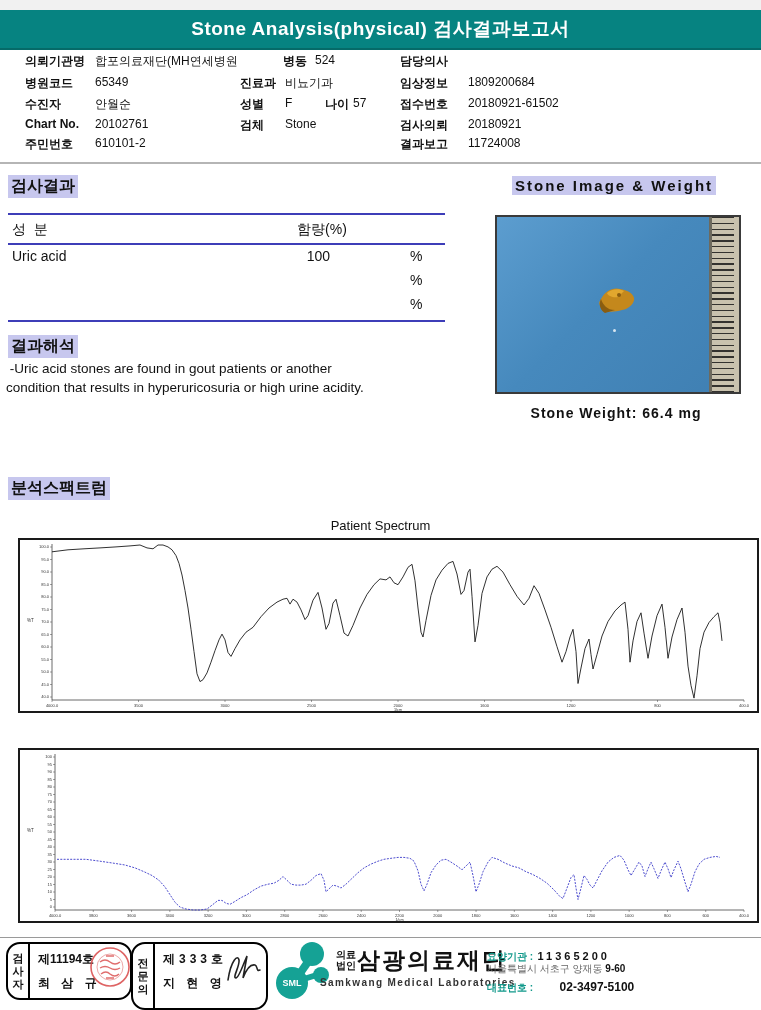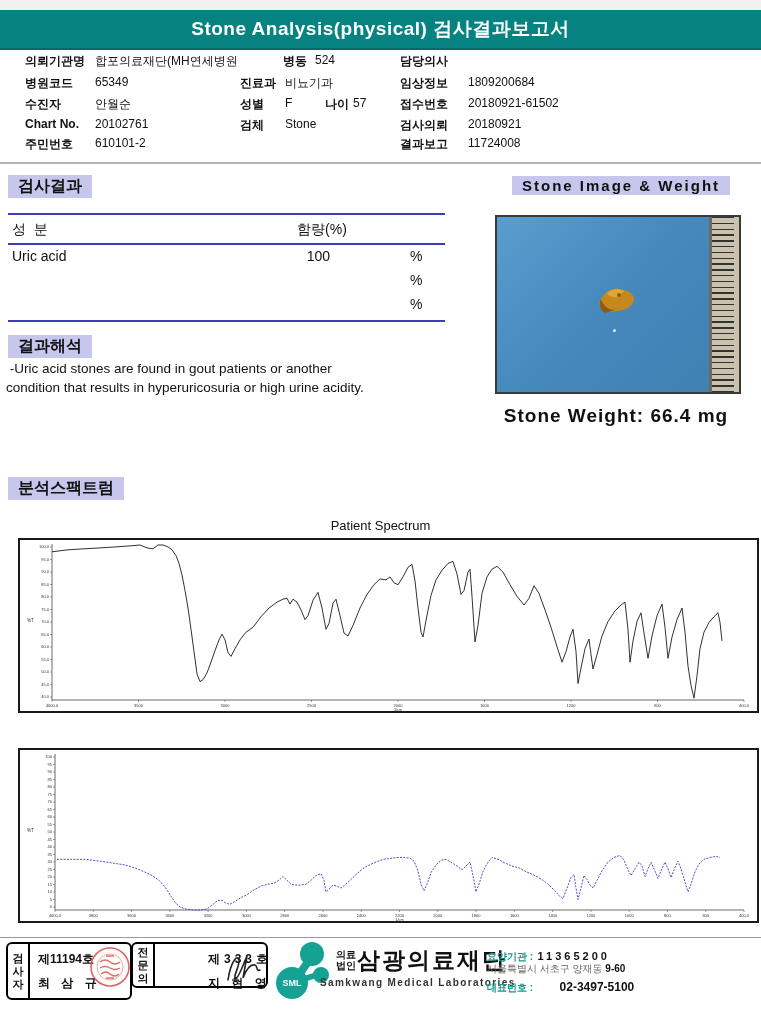--- a/index.html
+++ b/index.html
@@ -6,35 +6,35 @@
   .page{position:relative;width:761px;height:1010px;background:#fff;
         font-family:"Liberation Sans","DejaVu Sans",sans-serif;color:#111;overflow:hidden;}
   .abs{position:absolute;}
   .topstrip{left:0;top:0;width:761px;height:10px;background:#f1f1f1;border-bottom:1px solid #d8d8d8;}
   .titlebar{left:0;top:10px;width:761px;height:38px;background:#068381;border-bottom:2px solid #056a68;
             display:flex;align-items:center;justify-content:center;}
   .titlebar .t{color:#fff;font-size:19px;font-weight:bold;letter-spacing:.5px;}
   .lbl{font-weight:bold;font-size:12px;white-space:nowrap;}
   .val{font-size:12px;white-space:nowrap;}
   .sep1{left:0;top:162px;width:761px;height:2px;background:#b5b5b5;}
-  .schead{background:#c7c7ee;font-weight:bold;font-size:16px;padding:1px 10px;white-space:pre;}
+  .schead{background:#c7c7ee;font-weight:bold;font-size:16px;padding:1px 3px;white-space:pre;}
   .bluln{background:#3d3db8;height:2px;}
   .tbltxt{font-size:14px;white-space:pre;}
   .interp{font-size:13.5px;white-space:pre;}
   .photo{left:495px;top:215px;width:242px;height:175px;border:2px solid #3a3a3a;
          background:linear-gradient(135deg,#5c9dcf 0%,#4689bd 45%,#3f7fb2 100%);overflow:hidden;}
   .ruler{position:absolute;right:0;top:0;width:30px;height:100%;
          background:linear-gradient(90deg,#6d6a5e 0 3px,#c9c2ae 3px 100%);}
   .ruler .ticks{position:absolute;left:3px;top:0;width:22px;height:100%;
          background:repeating-linear-gradient(180deg,rgba(25,25,25,.85) 0 1.4px,transparent 1.4px 5.8px);}
-  .wcap{font-size:19px;font-weight:bold;letter-spacing:1px;white-space:nowrap;}
+  .wcap{font-size:14px;font-weight:bold;letter-spacing:1px;white-space:nowrap;}
   .ctitle{font-size:13px;white-space:nowrap;}
   .chartbox{width:741px;height:175px;border:2px solid #1a1a1a;box-sizing:border-box;background:#fff;}
   .sep2{left:0;top:937px;width:761px;height:1px;background:#9a9a9a;}
-  .fbox{border:2px solid #000;border-radius:6px;background:#fff;box-sizing:border-box;display:flex;}
+  .fbox{border:2px solid #000;border-radius:14px;background:#fff;box-sizing:border-box;display:flex;}
   .rolecell{width:20px;border-right:2px solid #000;display:flex;align-items:center;justify-content:center;}
   .rolecell span{display:inline-block;width:12px;font-size:11px;font-weight:bold;line-height:13px;
                  word-break:break-all;text-align:center;}
   .certtxt{font-size:12px;font-weight:bold;white-space:nowrap;}
   .nametxt{font-size:12px;font-weight:bold;letter-spacing:4px;white-space:nowrap;}
   .orgtype{font-size:10px;font-weight:bold;line-height:11px;white-space:pre;}
   .orgname{font-size:23px;font-weight:bold;letter-spacing:2px;white-space:nowrap;}
   .orgen{font-size:10px;letter-spacing:1.4px;color:#333;font-weight:bold;white-space:nowrap;}
   .teal{color:#149a8c;font-weight:bold;font-size:10px;white-space:nowrap;}
   .cnum{font-weight:bold;font-size:11px;letter-spacing:3px;color:#111;}
@@ -275,21 +275,21 @@
       <div class="abs certtxt" style="left:8px;top:7px;">제11194호</div>
       <div class="abs nametxt" style="left:8px;top:31px;">최 삼 규</div>
     </div>
   </div>
   <svg class="abs" style="left:88px;top:945px;" width="44" height="44" viewBox="0 0 44 44">
     <circle cx="22" cy="22" r="19" fill="none" stroke="#d84848" stroke-width="1.6" opacity=".85"></circle>
     <circle cx="22" cy="22" r="13" fill="none" stroke="#d84848" stroke-width=".8" opacity=".6"></circle>
     <path d="M12,17 q5,-4 10,0 q5,4 10,0 M12,23 q5,-3 10,0 q5,3 10,0 M13,29 q5,-4 9,0 q5,4 9,0 M18,11 h8 M18,33 h8" stroke="#d84848" stroke-width="1.4" fill="none" opacity=".8"></path>
   </svg>
 
-  <div class="abs fbox" style="left:131px;top:942px;width:137px;height:46px;gap:45px;">
+  <div class="abs fbox" style="left:131px;top:942px;width:137px;height:68px;">
     <div class="rolecell">
       <span>전문의</span>
     </div>
     <div style="position:relative;flex:1;">
       <div class="abs certtxt" style="left:8px;top:7px;letter-spacing:4px;">제333호</div>
       <div class="abs nametxt" style="left:8px;top:31px;">지 현 영</div>
     </div>
   </div>
   <svg class="abs" style="left:222px;top:948px;" width="44" height="40" viewBox="0 0 44 40">
     <path d="M6,32 C9,12 16,6 17,12 C18,18 10,30 14,30 C17,30 22,14 25,8 L21,30 C24,22 28,16 33,17 C36,18 34,24 38,22" stroke="#222" stroke-width="1.6" fill="none" stroke-linecap="round"></path>

